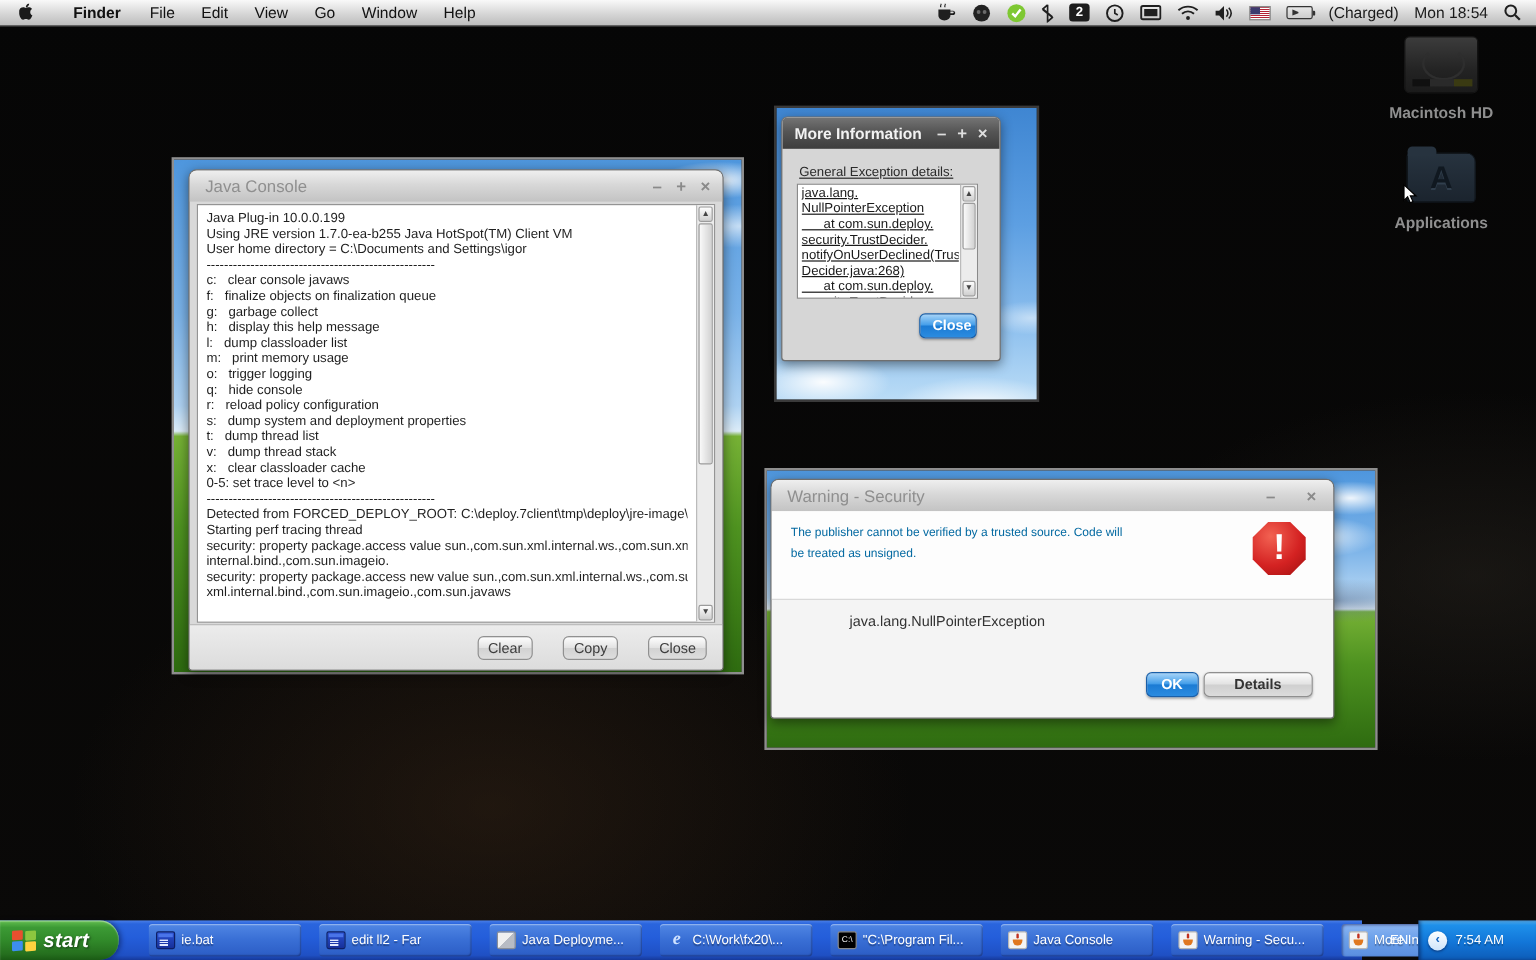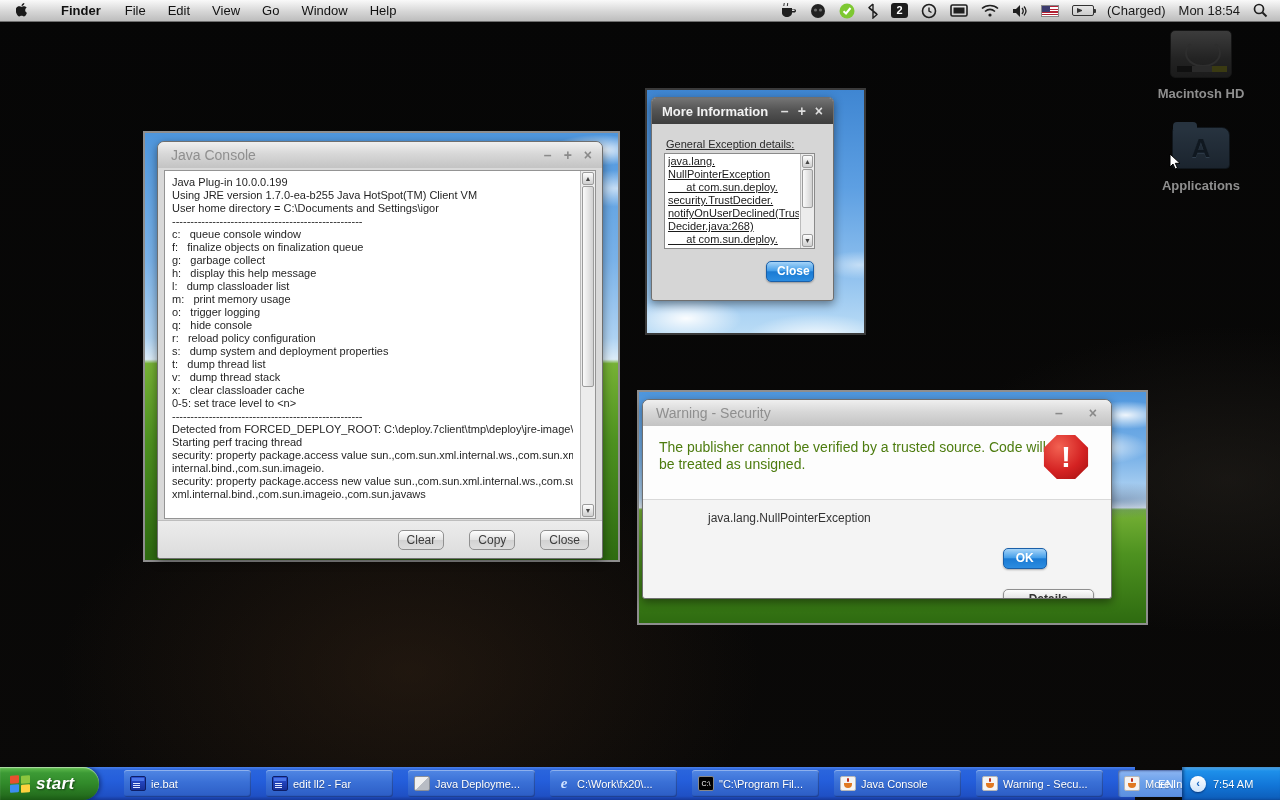--- a/index.html
+++ b/index.html
@@ -124,30 +124,30 @@
   .mi-thumb { top:15px; height:42%; }
   .btn-blue { height:21px; padding:0 10px; font-size:12px; font-weight:bold; color:#fff;
     background:linear-gradient(#a6d4f8,#47a0ea 45%,#1b7bd4 52%,#2b8ce0);
     border:1px solid #1a5fa8; border-radius:5px; text-align:center; line-height:19px;
     box-shadow:0 1px 2px rgba(0,0,0,.3); }
   .mi-close { position:absolute; left:114px; top:163px; width:48px; }
 
   
   .win-warning { left:3px; top:7px; width:470px; height:200px; background:#f4f4f4; }
   .warn-msg { position:absolute; left:0; right:0; top:26px; height:73px; background:#fdfdfd; }
-  .warn-line { position:absolute; left:16px; font-size:14px; color:#4d7c0f; }
+  .warn-line { position:absolute; left:16px; font-size:10px; color:#0369a1; }
   .warn-line.l1 { top:13px; } .warn-line.l2 { top:17px;margin-top:13px; }
   .octagon { position:absolute; right:22px; top:8px; width:46px; height:46px;
     clip-path:polygon(30% 2%,70% 2%,98% 30%,98% 70%,70% 98%,30% 98%,2% 70%,2% 30%);
     background:radial-gradient(circle at 35% 28%, #f26252, #d42222 55%, #9e0f0f);
     display:flex; align-items:center; justify-content:center; }
   .octagon .mark { color:#fff; font-size:30px; font-weight:bold; line-height:1; }
   .warn-divider { position:absolute; left:0; right:0; top:99px; height:1px; background:#d9d9d9; }
   .warn-exc { position:absolute; left:65px; top:111px; font-size:12px; color:#333; }
-  .warn-buttons { position:absolute; right:17px; top:148px; display:flex; gap:20px;flex-direction:column; }
+  .warn-buttons { position:absolute; right:17px; top:160px; display:flex; gap:4px; }
   .btn-ok { width:44px; }
   .btn-details { height:21px; padding:0 25px; font-size:12px; color:#333; font-weight:bold;
     background:linear-gradient(#fdfdfd,#e2e2e2 48%,#cfcfcf 52%,#dcdcdc);
     border:1px solid #8f8f8f; border-radius:5px; line-height:19px;
     box-shadow:0 1px 2px rgba(0,0,0,.25); }
 
   
   .taskbar { position:absolute; left:0; bottom:0; width:1135px; height:33px;
     background:linear-gradient(#4a7fe8 0%,#2a65dd 9%,#245edb 42%,#1f50c4 88%,#16399b 100%);
     display:flex; align-items:center; z-index:60; }
@@ -306,21 +306,21 @@
           <span>+</span>
           <span>×</span>
         </span>
       </div>
       <div class="console-body">
         <div class="console-text">
           <div class="cl">Java Plug-in 10.0.0.199</div>
           <div class="cl">Using JRE version 1.7.0-ea-b255 Java HotSpot(TM) Client VM</div>
           <div class="cl">User home directory = C:\Documents and Settings\igor</div>
           <div class="cl">----------------------------------------------------</div>
-          <div class="cl">c:   queue console window</div>
+          <div class="cl">c:   clear console javaws</div>
           <div class="cl">f:   finalize objects on finalization queue</div>
           <div class="cl">g:   garbage collect</div>
           <div class="cl">h:   display this help message</div>
           <div class="cl">l:   dump classloader list</div>
           <div class="cl">m:   print memory usage</div>
           <div class="cl">o:   trigger logging</div>
           <div class="cl">q:   hide console</div>
           <div class="cl">r:   reload policy configuration</div>
           <div class="cl">s:   dump system and deployment properties</div>
           <div class="cl">t:   dump thread list</div>

